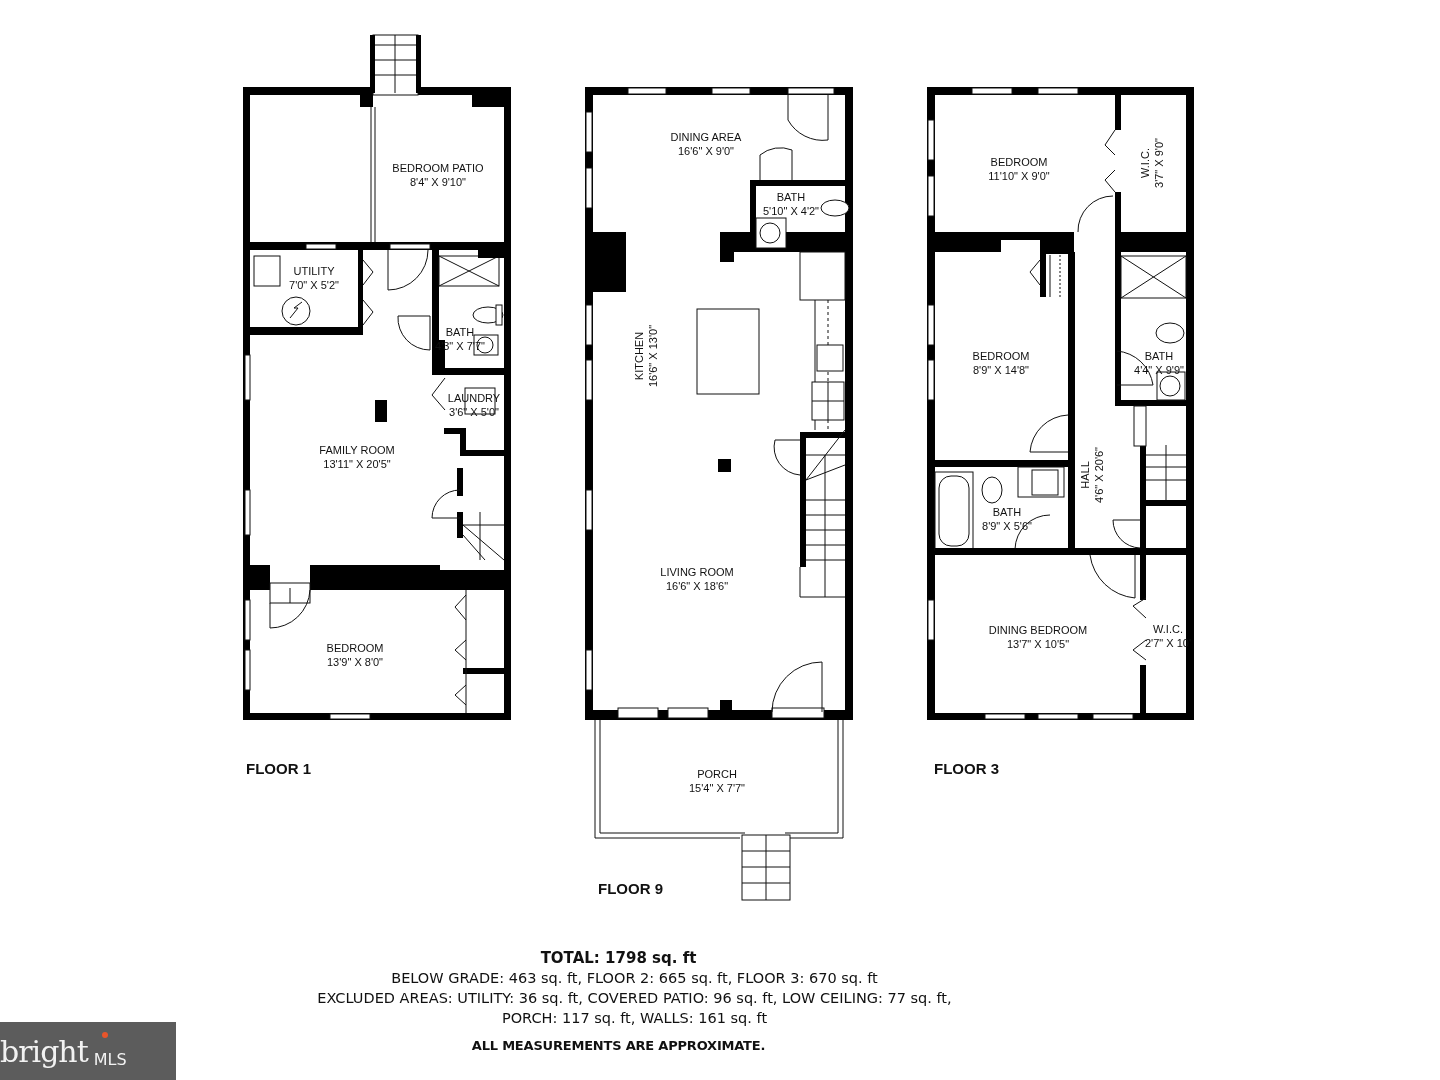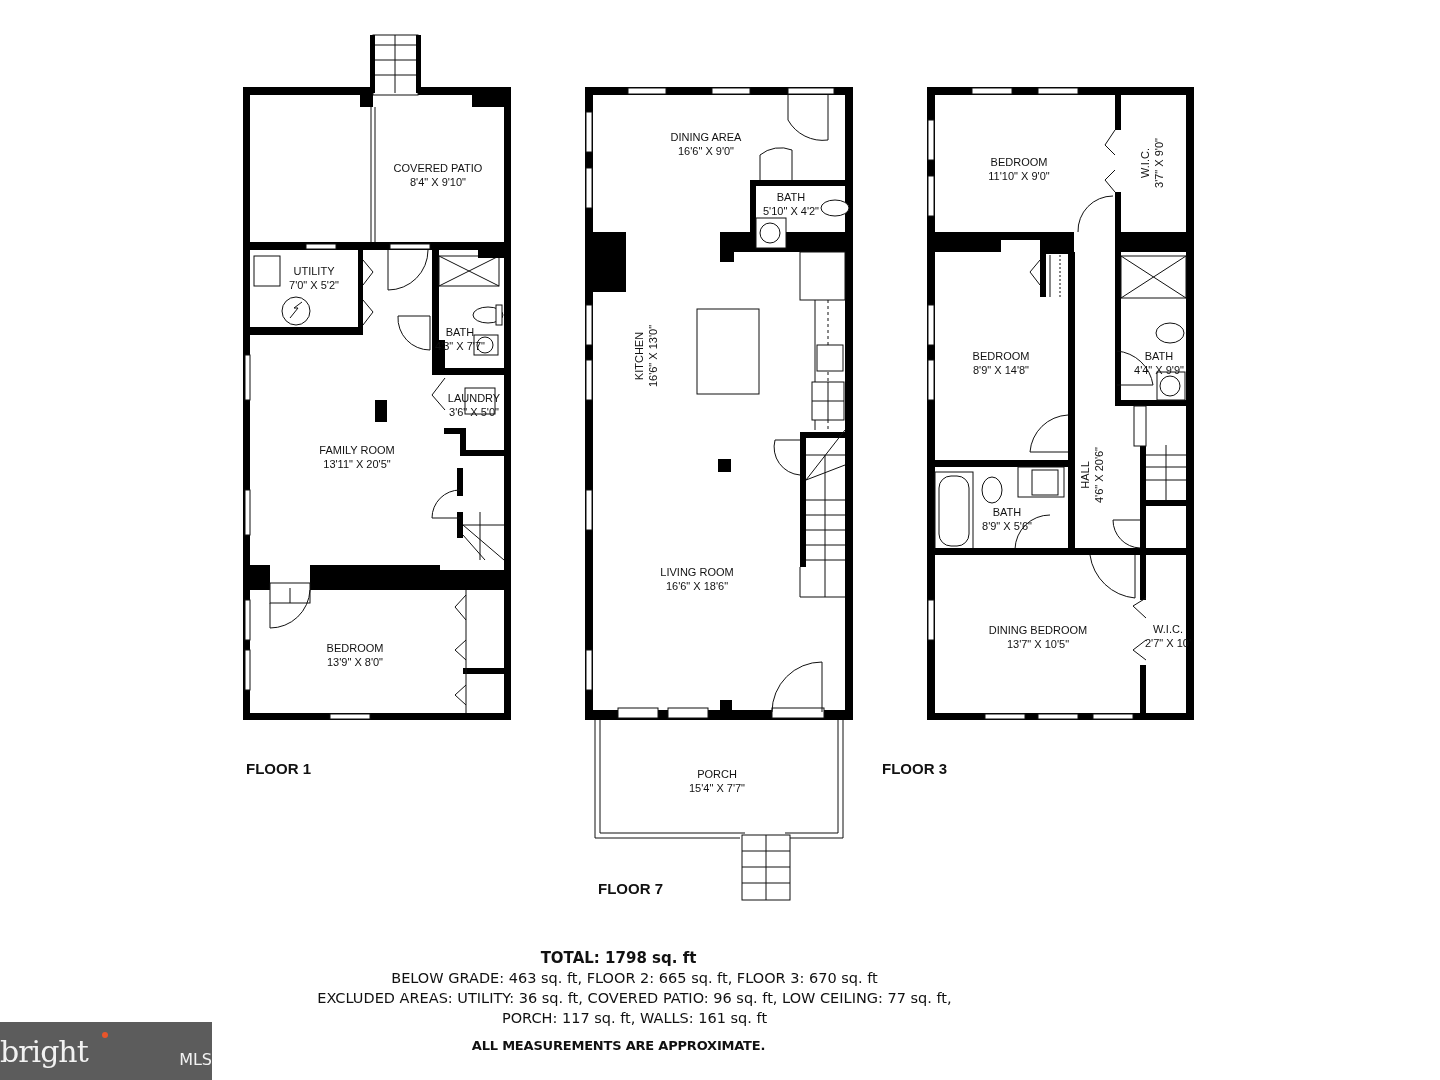--- a/index.html
+++ b/index.html
@@ -7,21 +7,21 @@
   svg#plan{position:absolute;left:0;top:0;}
   .lbl{position:absolute;text-align:center;font-size:11px;line-height:14px;color:#111;transform:translate(-50%,-50%);white-space:nowrap;}
   .lbl .n{display:block;}
   .lbl .d{display:block;}
   .rot{transform:translate(-50%,-50%) rotate(-90deg);}
   .floor{position:absolute;font-size:15px;font-weight:bold;color:#111;}
   #summary{position:absolute;left:0;width:1237px;top:948px;text-align:center;font-family:"DejaVu Sans",sans-serif;}
   #summary .total{font-size:15px;font-weight:bold;line-height:20px;}
   #summary .line{font-size:14.5px;line-height:20px;padding-left:32px;}
   #summary .note{font-size:13px;font-weight:bold;margin-top:10px;letter-spacing:-0.2px;}
-  #logo{position:absolute;left:0;top:1022px;width:212px;height:58px;background:#5c5c5c;display:flex;align-items:center;justify-content:space-between;}
+  #logo{position:absolute;left:0;top:1022px;width:176px;height:58px;background:#5c5c5c;display:flex;align-items:center;justify-content:flex-start;}
   #logo .b{font-family:"DejaVu Serif",serif;font-size:30px;color:#f2f2f2;letter-spacing:-1px;}
   #logo .m{font-family:"DejaVu Sans",sans-serif;font-size:16px;color:#f2f2f2;margin-left:6px;margin-top:16px;}
 </style>
 </head>
 <body>
 
 <svg id="plan" width="1440" height="1080" viewBox="0 0 1440 1080">
   <g fill="none" stroke="#111" stroke-width="1">
 
     <g>
@@ -252,21 +252,21 @@
       <polyline points="1146,640 1133,650 1146,660"></polyline>
       <rect x="928" y="600" width="6" height="40" fill="#fff"></rect>
       <rect x="985" y="714" width="40" height="5" fill="#fff"></rect>
       <rect x="1038" y="714" width="40" height="5" fill="#fff"></rect>
       <rect x="1093" y="714" width="40" height="5" fill="#fff"></rect>
     </g>
   </g>
 </svg>
 
 <div class="lbl" style="left:438px;top:175px">
-    <span class="n">COVERED PATIO</span>
+    <span class="n">BEDROOM PATIO</span>
     <span class="d">8'4" X 9'10"</span>
   </div>
 <div class="lbl" style="left:314px;top:278px">
     <span class="n">UTILITY</span>
     <span class="d">7'0" X 5'2"</span>
   </div>
 <div class="lbl" style="left:460px;top:339px">
     <span class="n">BATH</span>
     <span class="d">4'3" X 7'7"</span>
   </div>
@@ -297,21 +297,21 @@
     <span class="d">16'6" X 13'0"</span>
   </div>
 <div class="lbl" style="left:697px;top:579px">
     <span class="n">LIVING ROOM</span>
     <span class="d">16'6" X 18'6"</span>
   </div>
 <div class="lbl" style="left:717px;top:781px">
     <span class="n">PORCH</span>
     <span class="d">15'4" X 7'7"</span>
   </div>
-<div class="floor" style="left:598px;top:880px">FLOOR 7</div>
+<div class="floor" style="left:598px;top:880px">FLOOR 9</div>
 
 <div class="lbl" style="left:1019px;top:169px">
     <span class="n">BEDROOM</span>
     <span class="d">11'10" X 9'0"</span>
   </div>
 <div class="lbl rot" style="left:1152px;top:163px">
     <span class="n">W.I.C.</span>
     <span class="d">3'7" X 9'0"</span>
   </div>
 <div class="lbl" style="left:1001px;top:363px">
@@ -331,21 +331,21 @@
     <span class="d">8'9" X 5'6"</span>
   </div>
 <div class="lbl" style="left:1038px;top:637px">
     <span class="n">DINING BEDROOM</span>
     <span class="d">13'7" X 10'5"</span>
   </div>
 <div class="lbl" style="left:1168px;top:636px">
     <span class="n">W.I.C.</span>
     <span class="d">2'7" X 10'</span>
   </div>
-<div class="floor" style="left:882px;top:760px">FLOOR 3</div>
+<div class="floor" style="left:934px;top:760px">FLOOR 3</div>
 
 <div id="summary">
   <div class="total">TOTAL: 1798 sq. ft</div>
   <div class="line">BELOW GRADE: 463 sq. ft, FLOOR 2: 665 sq. ft, FLOOR 3: 670 sq. ft</div>
   <div class="line">EXCLUDED AREAS: UTILITY: 36 sq. ft, COVERED PATIO: 96 sq. ft, LOW CEILING: 77 sq. ft,</div>
   <div class="line">PORCH: 117 sq. ft, WALLS: 161 sq. ft</div>
   <div class="note">ALL MEASUREMENTS ARE APPROXIMATE.</div>
 </div>
 
 <div id="logo">

